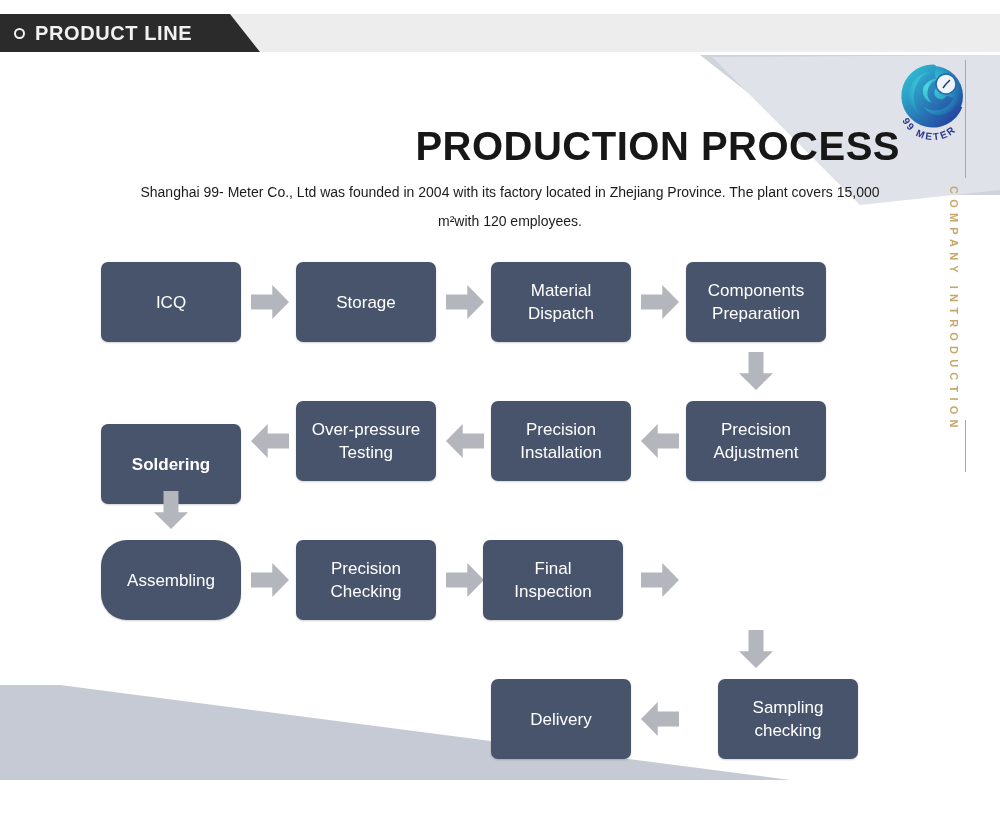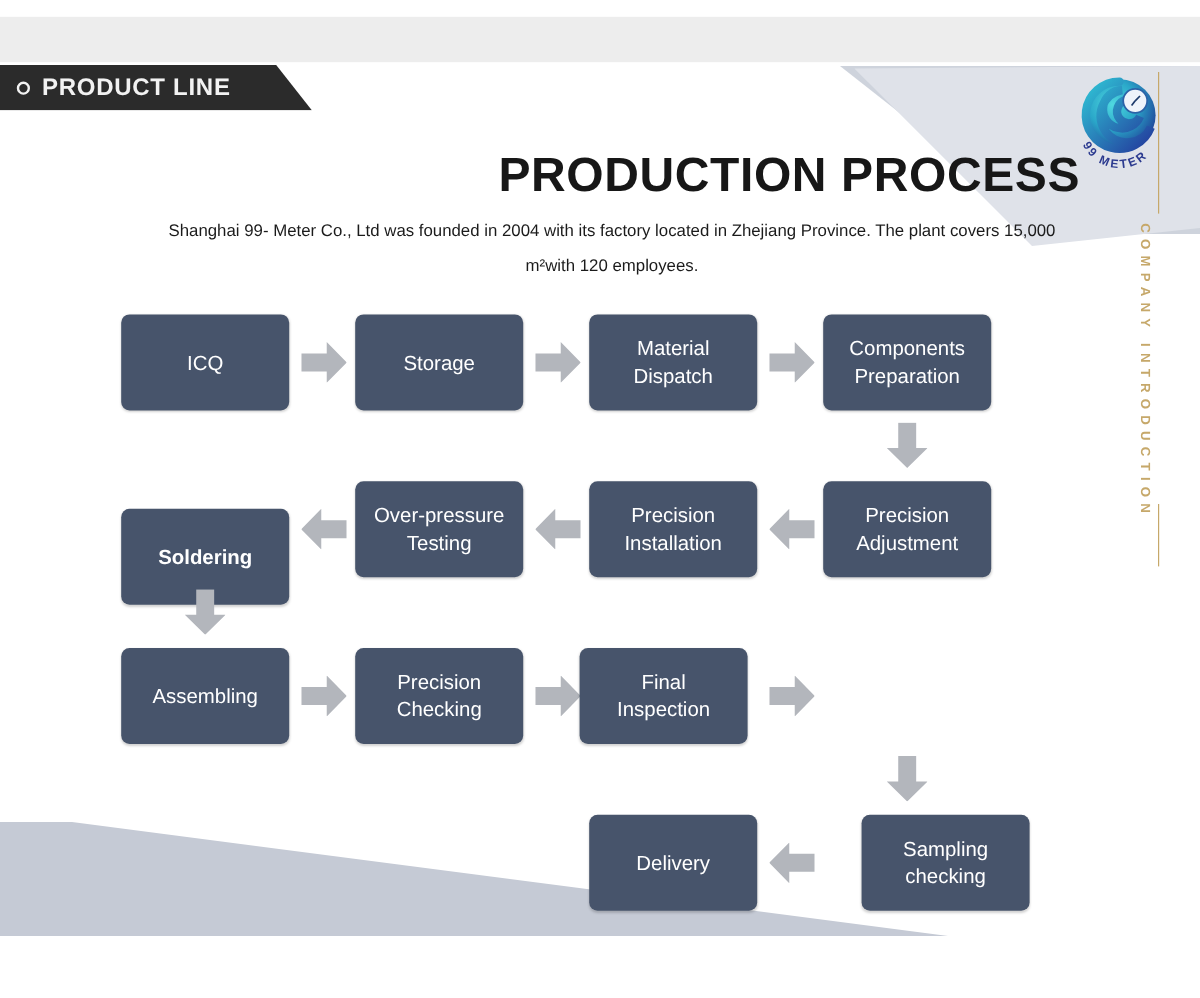--- a/index.html
+++ b/index.html
@@ -26,21 +26,20 @@
     background: #ededed;
   }
   .header-tab {
     position: absolute;
     left: 0; top: 14px;
     width: 260px; height: 38px;
     background: #2b2b2b;
     clip-path: polygon(0 0, 230px 0, 260px 38px, 0 38px);
     display: flex;
     align-items: center;
-    margin-top: 40px;
   }
   .header-tab .ring {
     display: inline-block;
     width: 11px; height: 11px;
     border: 2.5px solid #f2f2f2;
     border-radius: 50%;
     margin-left: 14px;
     margin-right: 10px;
     box-sizing: border-box;
   }
@@ -233,21 +232,21 @@
   <div class="arrow arrow-left" style="left:641px; top:424px;"></div>
   <div class="pbox" style="left:686px; top:401px;">
     <span>
       <span>Precision</span><br>
       <span>Adjustment</span>
     </span>
   </div>
 
   <div class="arrow arrow-down" style="left:154px; top:491px;"></div>
 
-  <div class="pbox" style="left:101px; top:540px;">
+  <div class="pbox" style="left:101px; top:540px;border-radius:26px;">
     <span>Assembling</span>
   </div>
   <div class="arrow arrow-right" style="left:251px; top:563px;"></div>
   <div class="pbox" style="left:296px; top:540px;">
     <span>
       <span>Precision</span><br>
       <span>Checking</span>
     </span>
   </div>
   <div class="arrow arrow-right" style="left:446px; top:563px;"></div>

